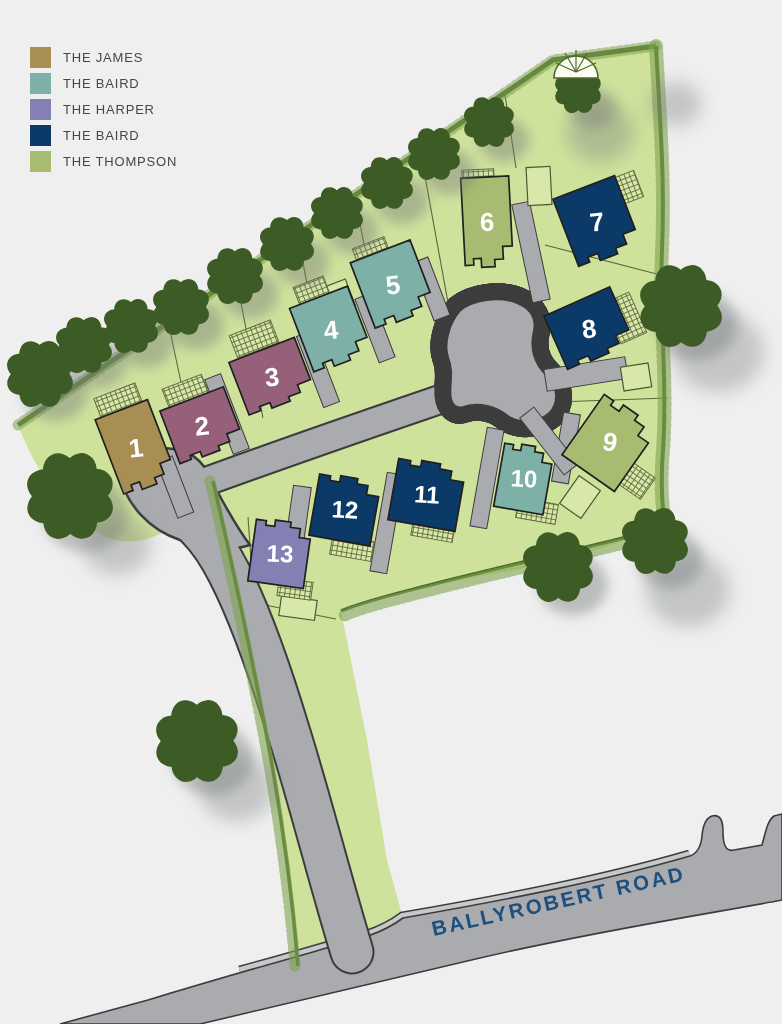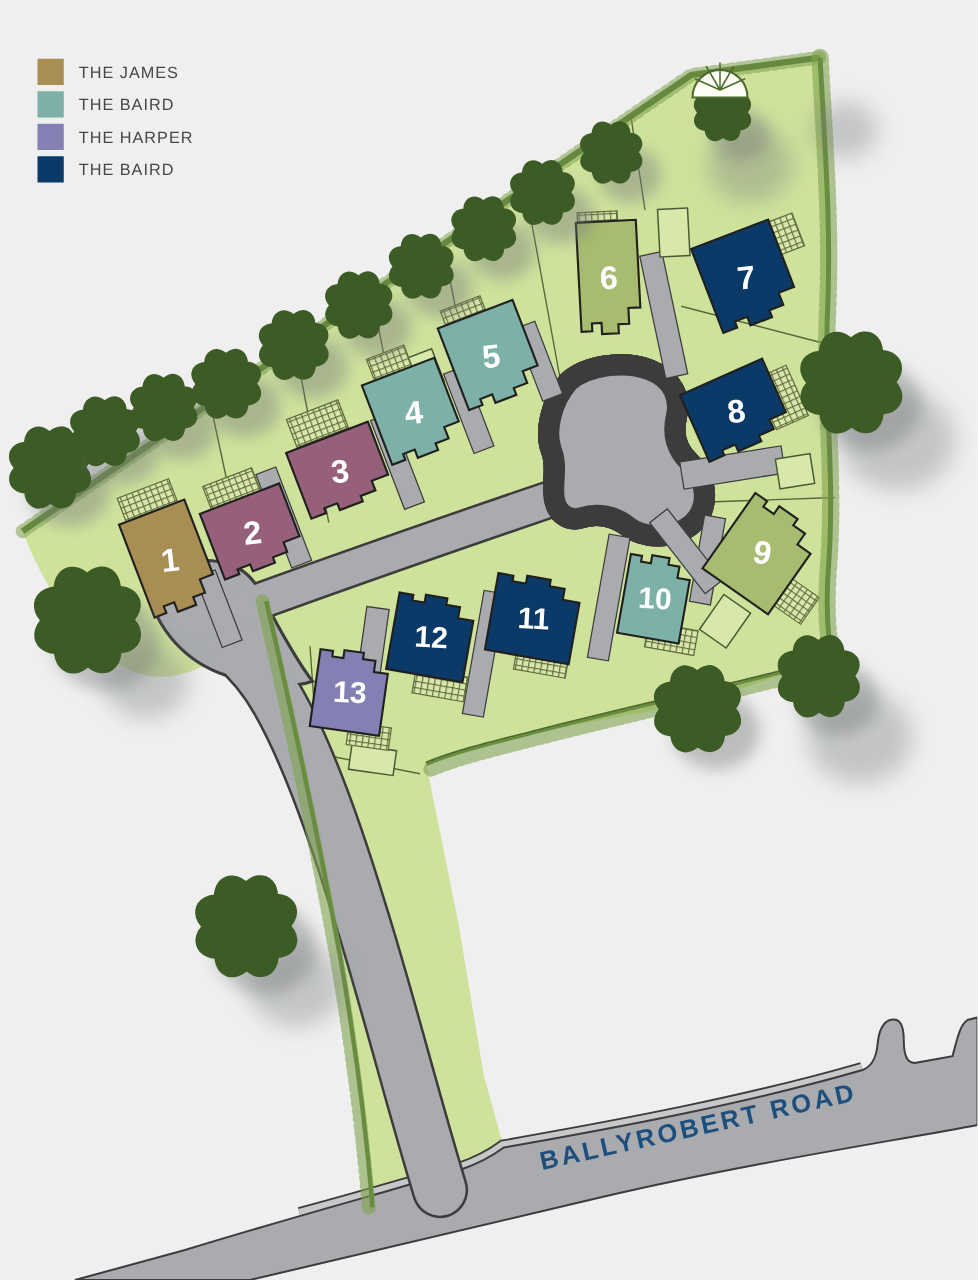--- a/index.html
+++ b/index.html
@@ -511,14 +511,18 @@
       <span class="legend-label">THE BAIRD</span>
     </div>
     <div class="legend-row">
       <span class="legend-swatch" style="background: rgb(132, 128, 180);"></span>
       <span class="legend-label">THE HARPER</span>
     </div>
     <div class="legend-row">
       <span class="legend-swatch" style="background: rgb(12, 58, 104);"></span>
       <span class="legend-label">THE BAIRD</span>
     </div>
+    <div class="legend-row">
+      <span class="legend-swatch" style="background: rgb(167, 188, 112);"></span>
+      <span class="legend-label">THE THOMPSON</span>
+    </div>
   </div>
 </div>
 
 </body></html>

